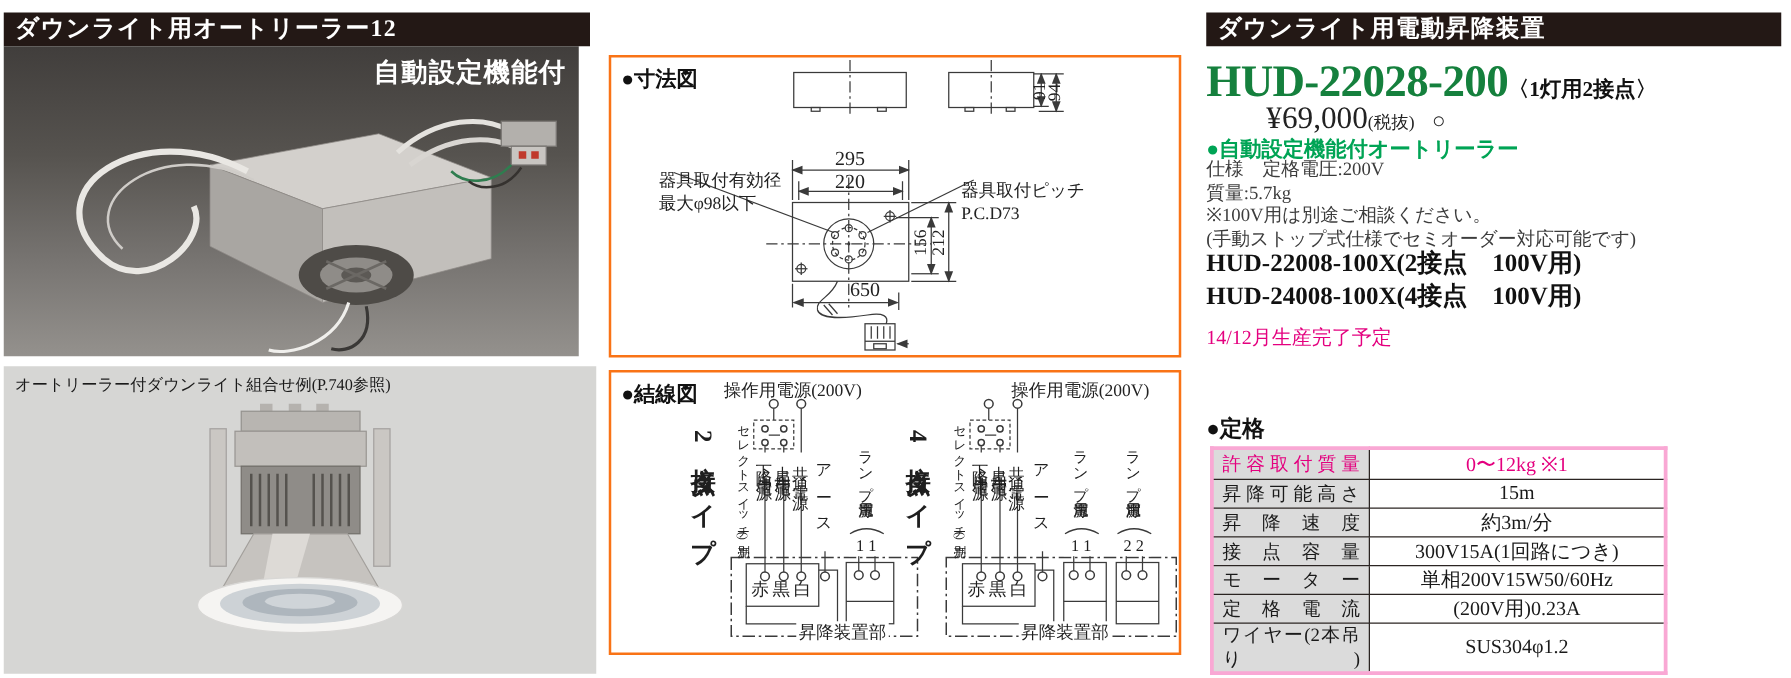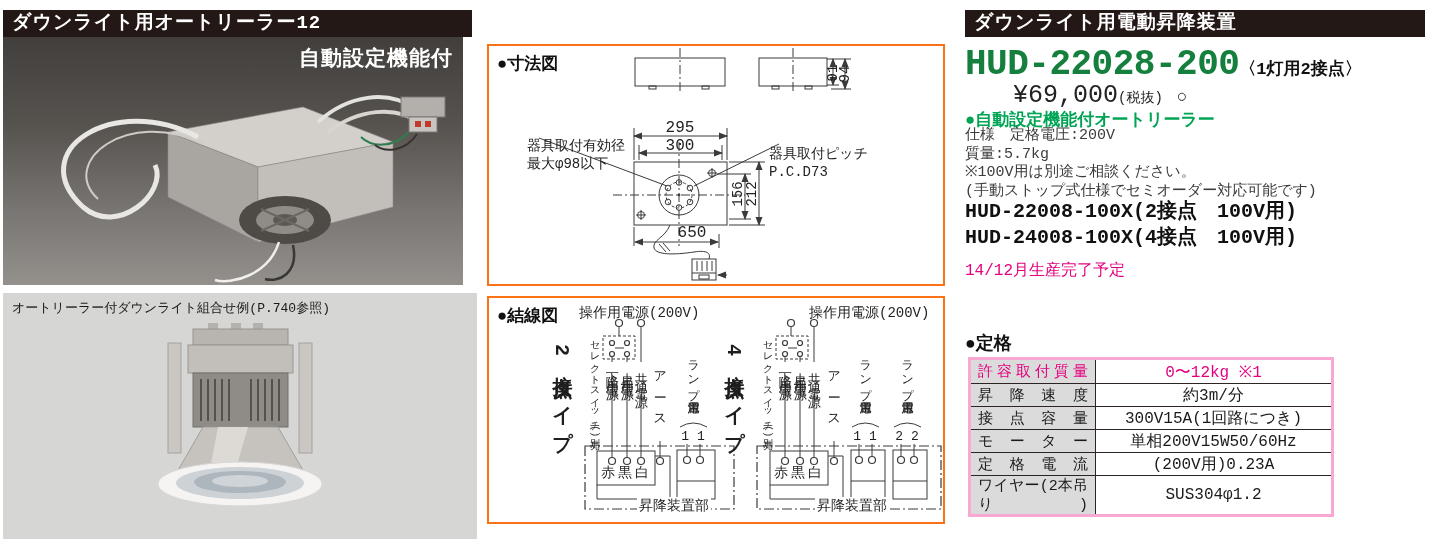--- a/index.html
+++ b/index.html
@@ -1,18 +1,18 @@
 <!DOCTYPE html>
 <html><head>
 <meta charset="utf-8">
 <style>
   html,body{margin:0;padding:0;background:#fff;}
   *{box-sizing:border-box;}
   #page{position:relative;width:1433px;height:542px;background:#fff;overflow:hidden;
-        font-family:Liberation Mono, monospace;color:#1e1e1e;}
+        font-family:Liberation Serif, serif;color:#1e1e1e;}
   .abs{position:absolute;}
   .barhdr{background:#231815;color:#fff;font-weight:bold;font-size:19px;line-height:27px;padding-left:9px;letter-spacing:1px;}
   
   #photo-main{left:3px;top:37px;width:460px;height:248px;
      background:linear-gradient(180deg,#413e3c 0%,#56534f 35%,#787572 70%,#94918d 100%);}
   #photo-badge{right:10px;top:7px;color:#fff;font-weight:bold;font-size:21px;letter-spacing:1px;}
   #combo-box{left:3px;top:293px;width:474px;height:246px;background:#d6d6d4;}
   #combo-caption{left:9px;top:6px;font-size:13px;color:#1a1a1a;}
   
   .diagbox{border:2px solid #f97316;background:#fff;}
@@ -201,21 +201,21 @@
       <line x1="238" y1="229" x2="229" y2="229" class="ln" marker-end="url(#arw)"></line>
     </svg>
     <div class="abs boxtitle">●寸法図</div>
     <div class="abs dimtext" style="left:38px;top:56px;">器具取付有効径</div>
     <div class="abs dimtext" style="left:38px;top:74px;">最大φ98以下</div>
     <div class="abs dimtext" style="left:280px;top:64px;">器具取付ピッチ</div>
     <div class="abs dimtext" style="left:280px;top:82px;">P.C.D73</div>
     <div class="abs rot" style="left:333px;top:19px;width:22px;">91</div>
     <div class="abs rot" style="left:345px;top:20px;width:22px;">94</div>
     <div class="abs dimnum" style="left:171px;top:73px;">295</div>
-    <div class="abs dimnum" style="left:171px;top:91px;">300</div>
+    <div class="abs dimnum" style="left:171px;top:91px;">220</div>
     <div class="abs rot" style="left:234px;top:140px;width:30px;">156</div>
     <div class="abs rot" style="left:248px;top:140px;width:30px;">212</div>
     <div class="abs dimnum" style="left:183px;top:178px;">650</div>
   </div>
 
   <div class="abs diagbox" id="wire-box">
     <svg width="454" height="224" viewBox="0 0 454 224">
 
       <circle cx="130" cy="25" r="3.5" class="term"></circle>
         <circle cx="152" cy="25" r="3.5" class="term"></circle>
@@ -332,20 +332,24 @@
 
   <div class="abs" id="ratings-title">●定格</div>
 
   <table class="abs" id="ratings-table">
     <tbody>
         <tr class="hl">
       <td class="lab">許容取付質量</td>
       <td class="val">0〜12kg ※1</td>
     </tr>
     <tr>
+      <td class="lab">昇降可能高さ</td>
+      <td class="val">15m</td>
+    </tr>
+    <tr>
       <td class="lab">昇降速度</td>
       <td class="val">約3m/分</td>
     </tr>
     <tr>
       <td class="lab">接点容量</td>
       <td class="val">300V15A(1回路につき)</td>
     </tr>
     <tr>
       <td class="lab">モーター</td>
       <td class="val">単相200V15W50/60Hz</td>

